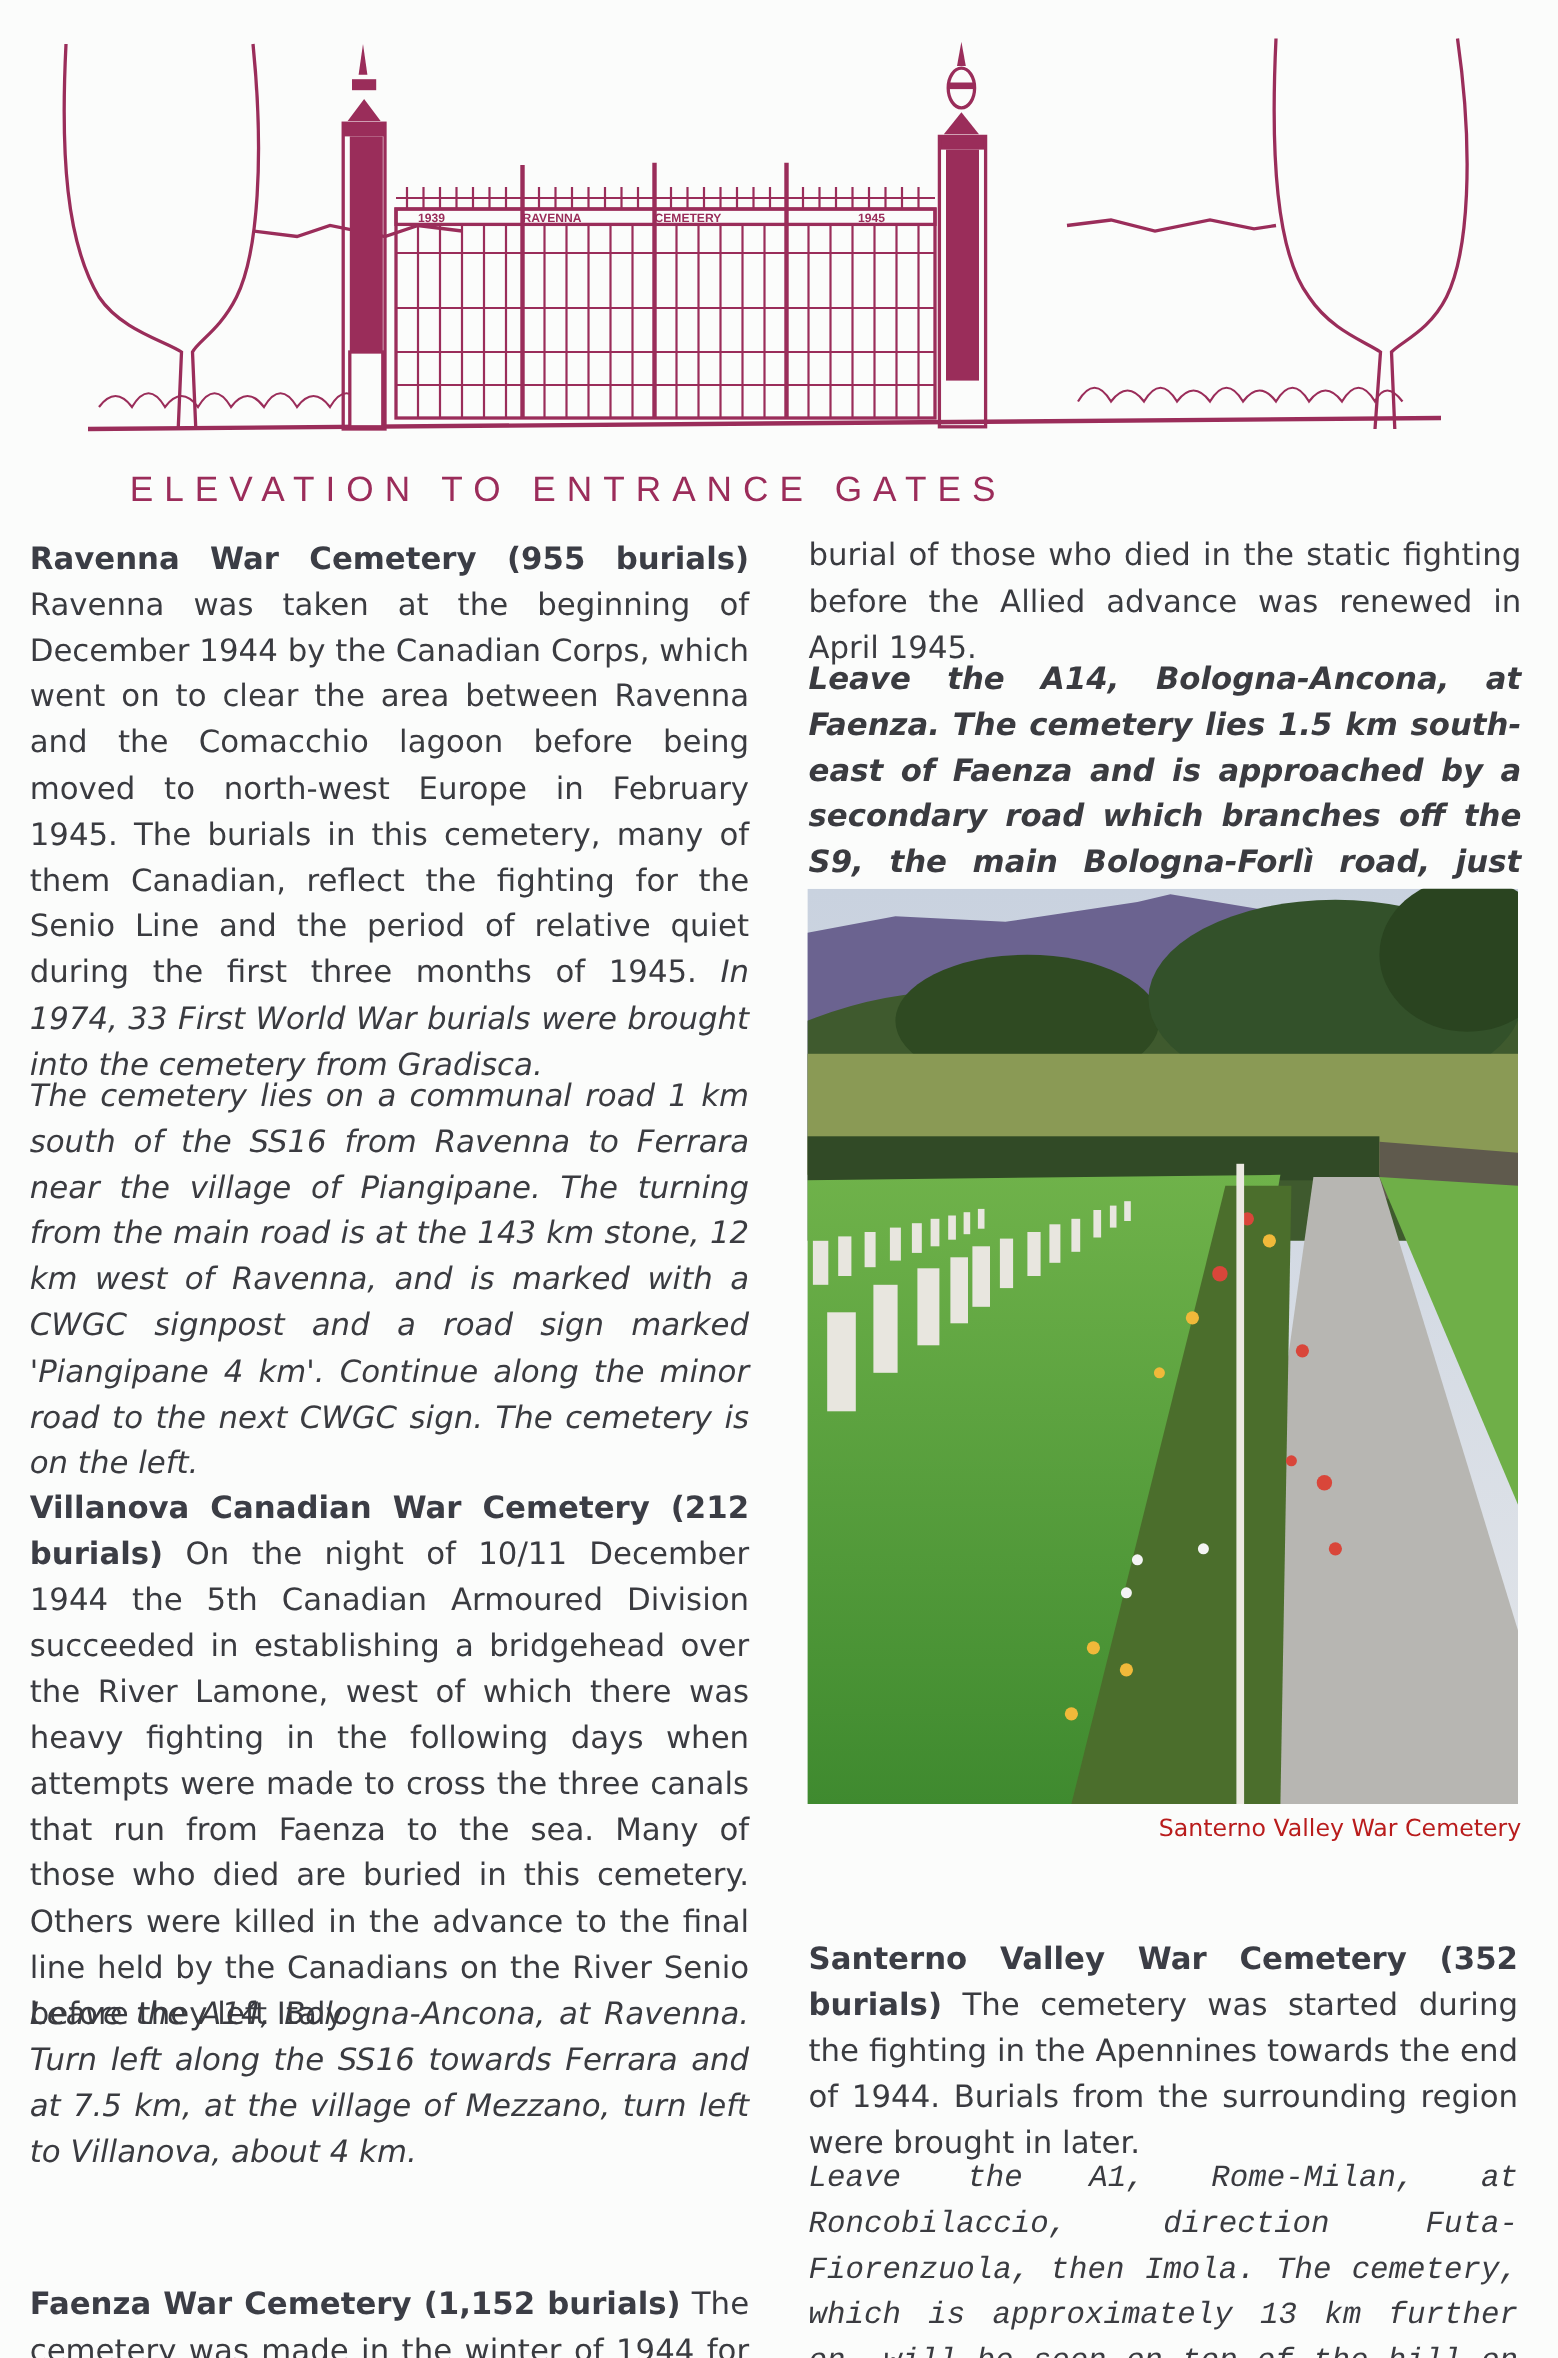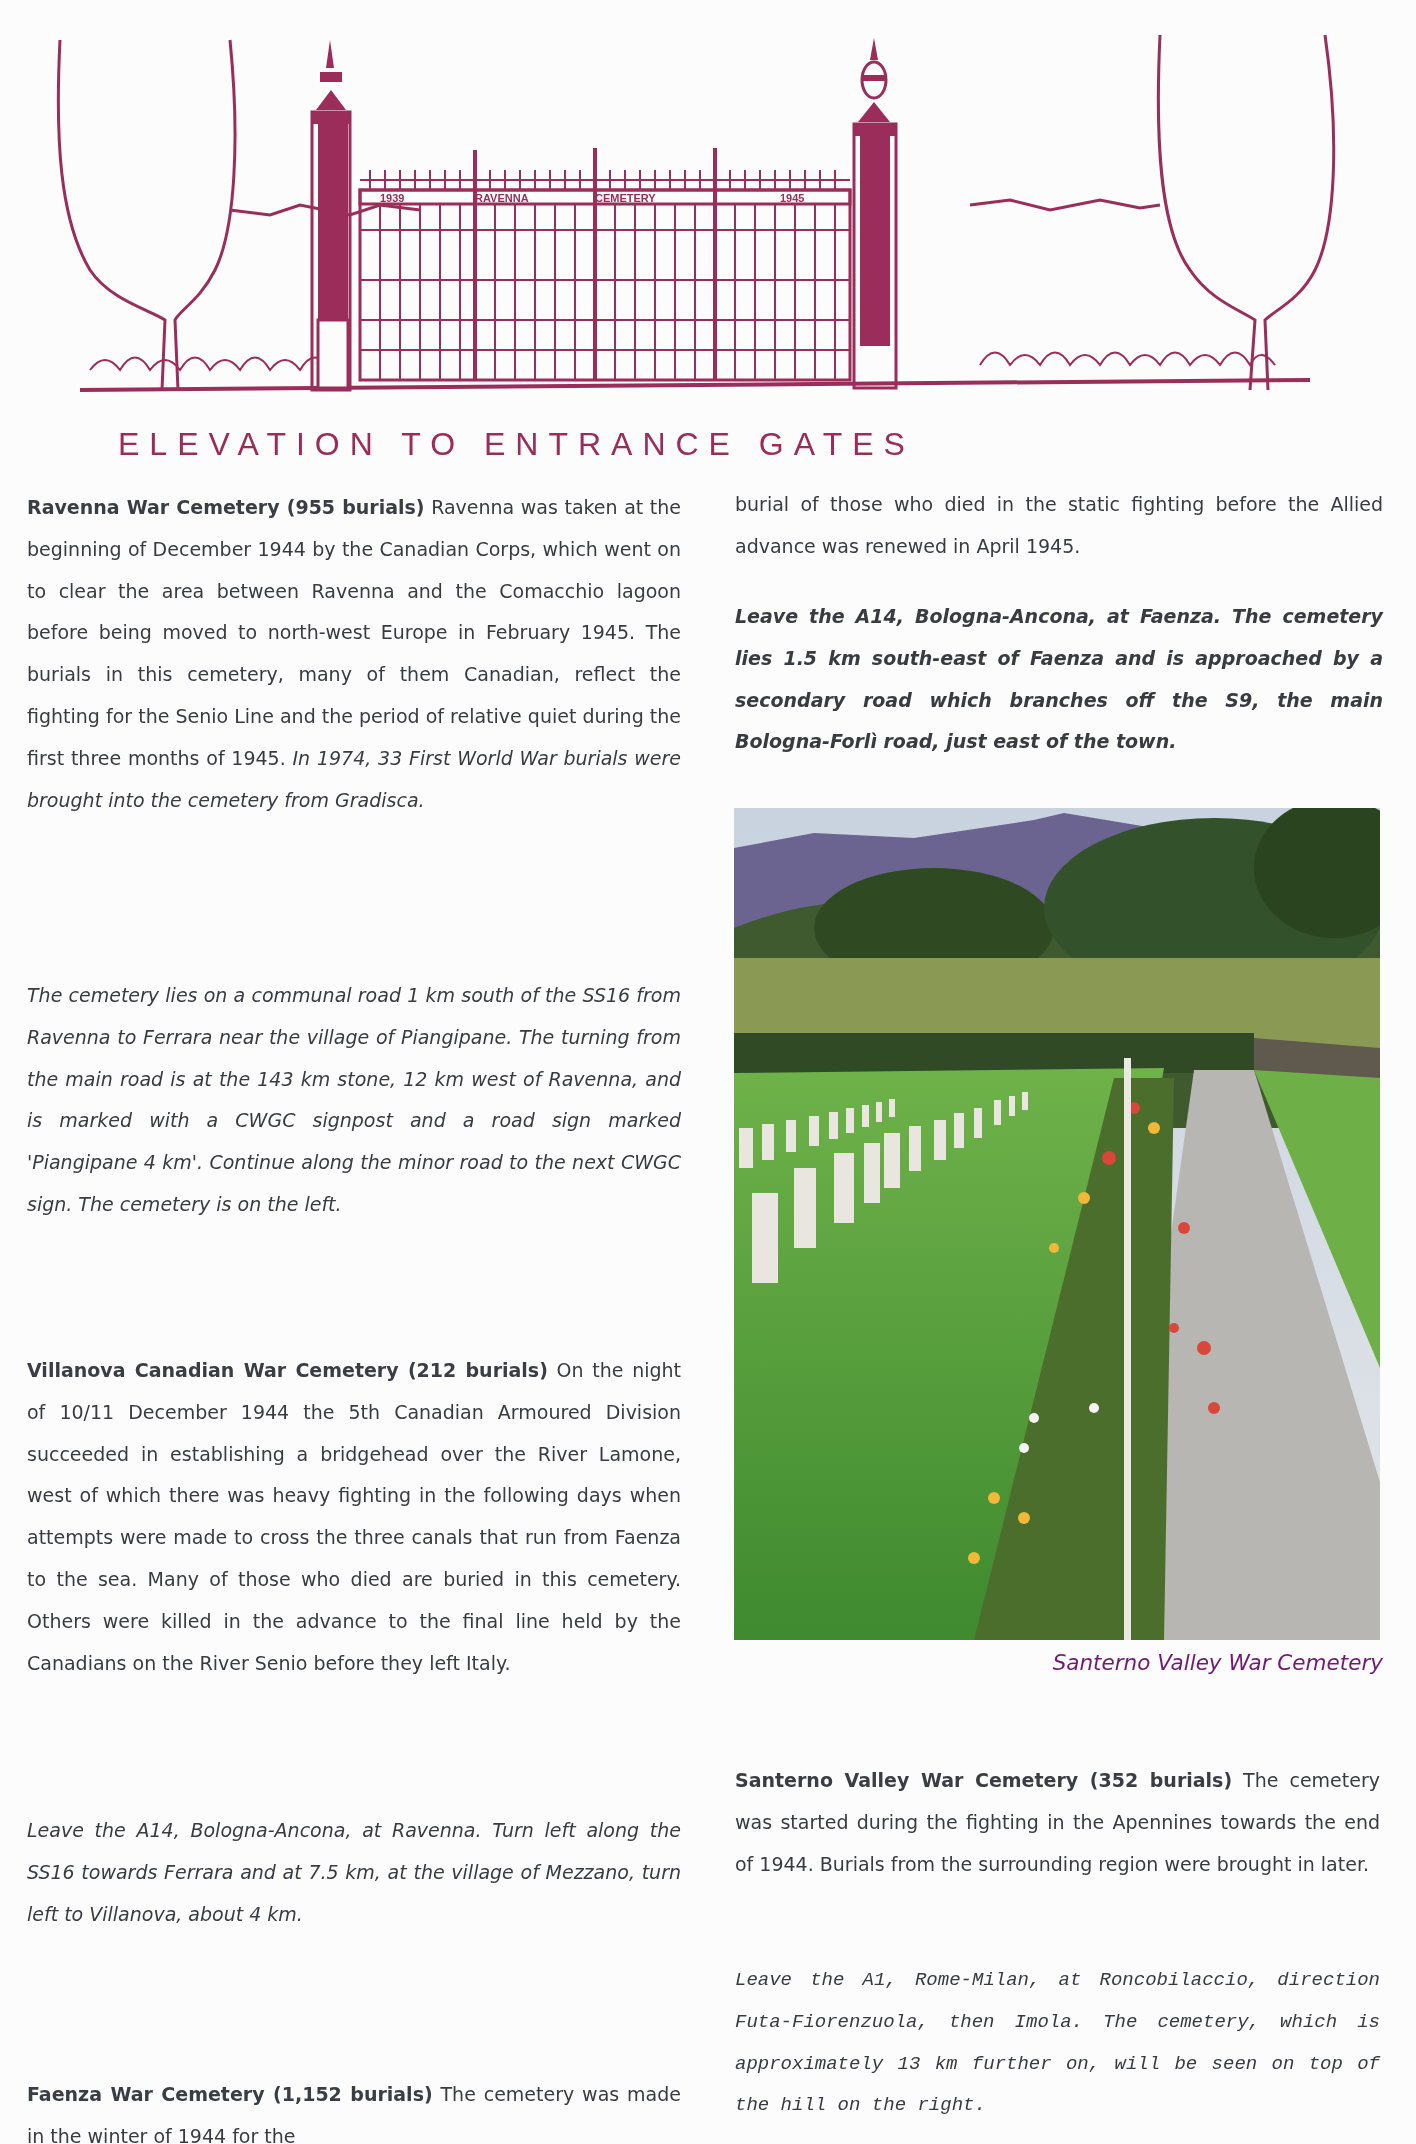--- a/index.html
+++ b/index.html
@@ -2,28 +2,28 @@
 <html><head>
 <meta charset="utf-8">
 <style>
   html,body{margin:0;padding:0;}
   body{width:1416px;height:2144px;background:#fbfcfb;position:relative;overflow:hidden;
        font-family:"DejaVu Sans","Liberation Sans",sans-serif;color:#3a3b40;}
   .abs{position:absolute;}
   .drawing{left:50px;top:20px;width:1300px;height:390px;}
   .elev-caption{left:118px;top:426px;font-size:32px;letter-spacing:10px;color:#9b2c5a;
        font-family:"Liberation Sans",sans-serif;font-weight:normal;}
-  .col{font-size:19px;line-height:41.8px;text-align:justify;}
+  .col{font-size:28px;line-height:41.8px;text-align:justify;}
   .col p{margin:0;}
   .lead{font-weight:bold;color:#3b3d45;}
   .it{font-style:italic;}
   .left{left:27px;width:654px;}
   .right{left:735px;width:648px;}
   .photo{left:734px;top:808px;width:646px;height:832px;overflow:hidden;}
-  .photo-caption{right:33px;top:1650px;font-size:21.5px;font-style:italic;color:#701a75;}
+  .photo-caption{right:33px;top:1650px;font-size:21.5px;color:#b91c1c;}
 </style>
 </head>
 <body>
 
 <svg class="abs drawing" viewBox="0 0 1300 390" fill="none" stroke="#9a2d5a" stroke-width="3">
 
   <path d="M10 20 C5 120 10 200 40 250 C60 280 100 290 115 300 L112 370"></path>
   <path d="M180 20 C190 120 185 210 165 250 C150 280 130 290 125 300 L128 370"></path>
 
   <path d="M1110 15 C1105 120 1110 210 1140 250 C1160 280 1190 290 1205 300 L1200 370"></path>

